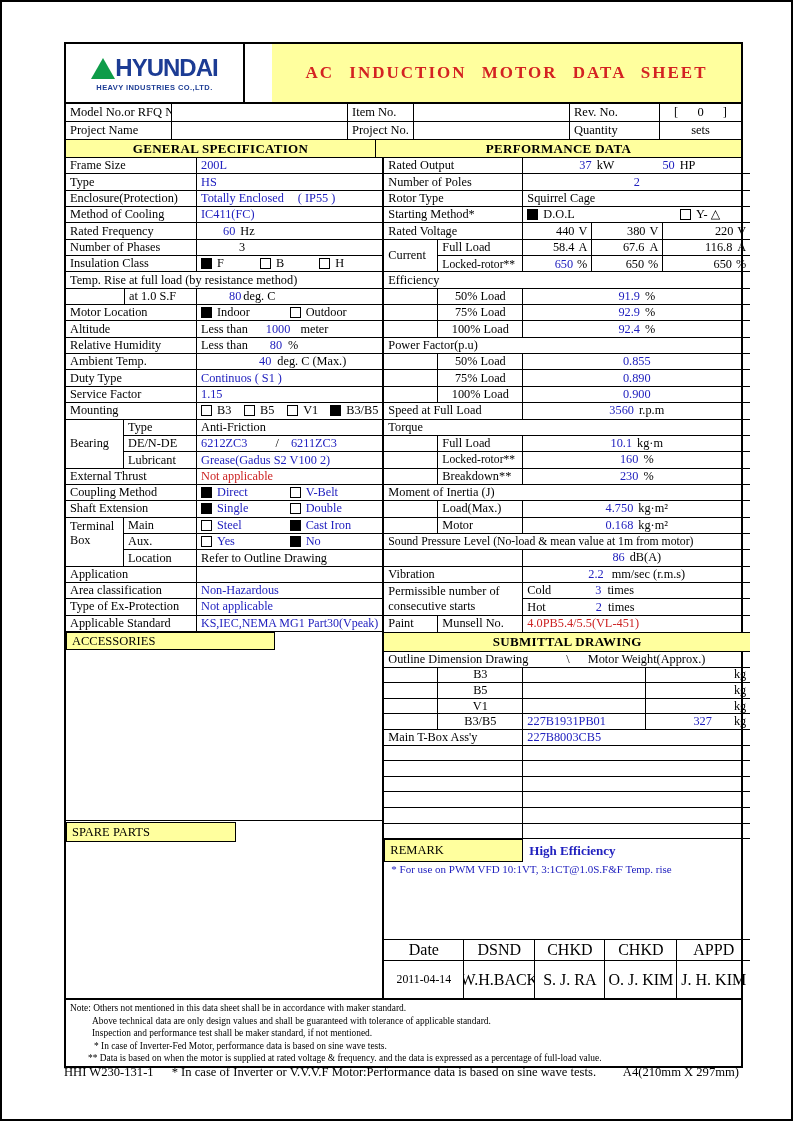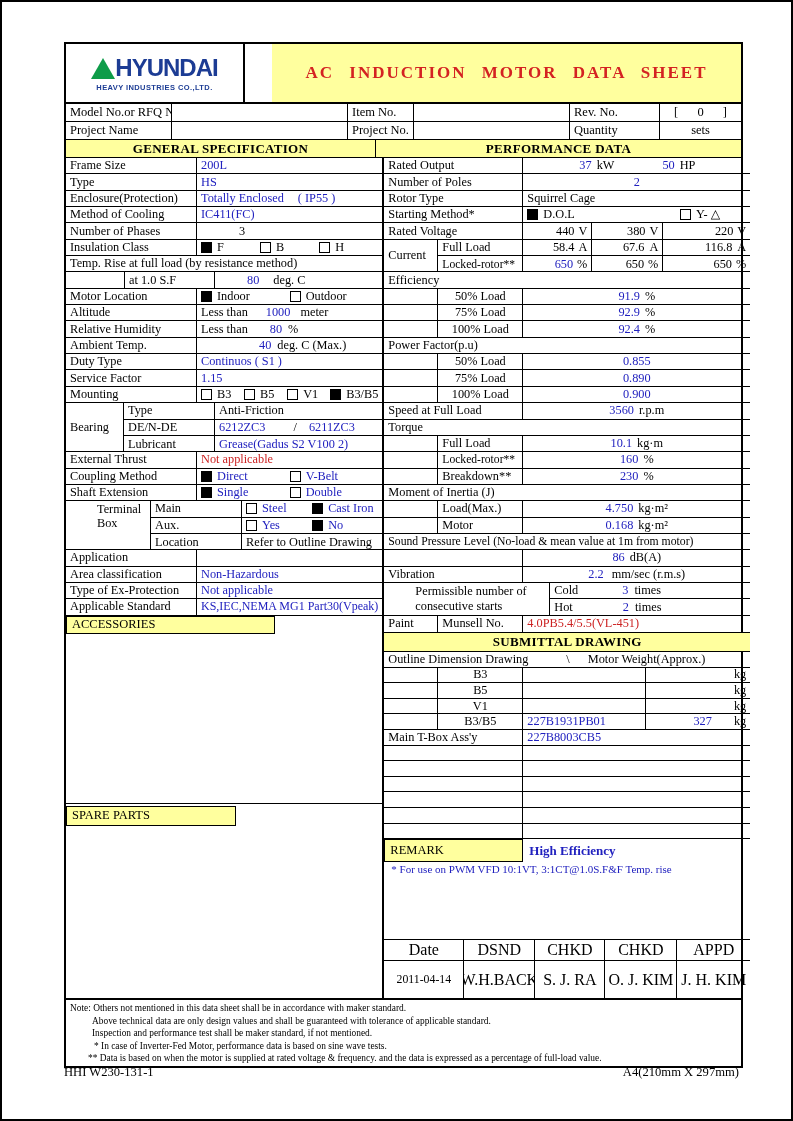--- a/index.html
+++ b/index.html
@@ -33,31 +33,31 @@
   .secCell{display:flex;align-items:center;justify-content:center;font-weight:bold;font-size:13px;letter-spacing:.3px;height:100%;}
 
   
   .body{display:flex;height:840px;}
   .lp{width:333px;border-right:2px solid #000;display:flex;flex-direction:column;box-sizing:border-box;}
   .rp{flex:1;display:flex;flex-direction:column;}
   .r{display:flex;height:16.35px;min-height:16.35px;border-bottom:1px solid #000;font-size:12.3px;box-sizing:border-box;}
   .sr{height:15.6px;min-height:15.6px;}
   .c{box-sizing:border-box;height:100%;display:flex;align-items:center;padding:0 4px;border-right:1px solid #000;overflow:hidden;white-space:nowrap;}
   .c.last{border-right:none;}
-  .la{width:58px}.lb{width:91px}.lfull{width:131px}
+  .la{width:58px}.lb{width:73px}.lfull{width:131px}
   .ra{width:54px}.rb{width:85px}.rfull{width:139px}
   .v{flex:1}
   .v1{width:69px}.v2{width:71px}
   .d1{width:123px}
   .b{color:#2121bf}.rd{color:#cc2222}
   .ctr{justify-content:center}
   .endc{justify-content:flex-end}
   .grp{display:flex;border-bottom:1px solid #000;box-sizing:border-box;}
   .grpLab{box-sizing:border-box;display:flex;align-items:center;padding:0 4px;border-right:1px solid #000;font-size:12.3px;}
-  .grpLab.top{align-items:flex-start;flex-direction:column;justify-content:flex-start;padding-top:1px;line-height:14px;margin-left:27px;}
+  .grpLab.top{align-items:flex-start;flex-direction:column;justify-content:flex-start;padding-top:1px;line-height:14px;}
   .grpRows{flex:1;display:flex;flex-direction:column;}
   .grpRows .r:last-child{border-bottom:none;}
   .cb{display:inline-block;width:9px;height:9px;border:1px solid #000;background:#fff;margin-right:5px;flex:none;}
   .cb.filled{background:#000;border-color:#000;}
   .opt{display:flex;align-items:center;}
   .opts{display:flex;width:100%;}
   .opts .opt{flex:1;}
   .chip{box-sizing:border-box;border:1px solid #000;background:#ffff9e;display:flex;align-items:center;padding:0 5px;font-size:12.5px;height:100%;}
   .spacer{border-bottom:1px solid #000;}
 
@@ -184,20 +184,29 @@
     <div class="r">
       <div class="c lfull">
               <span>Method of Cooling</span>
             </div>
       <div class="c v last">
               <span class="b">IC411(FC)</span>
             </div>
     </div>
     <div class="r">
       <div class="c lfull">
+              <span>Rated Frequency</span>
+            </div>
+      <div class="c v last" style="padding-left:26px">
+              <span class="b">60</span>
+              <span style="margin-left:5px">Hz</span>
+            </div>
+    </div>
+    <div class="r">
+      <div class="c lfull">
               <span>Number of Phases</span>
             </div>
       <div class="c v last" style="padding-left:42px">
               <span>3</span>
             </div>
     </div>
     <div class="r">
       <div class="c lfull">
               <span>Insulation Class</span>
             </div>
@@ -223,21 +232,21 @@
               <span>Temp. Rise at full load (by resistance method)</span>
             </div>
     </div>
     <div class="r">
       <div class="c la" style="border-right:none"></div>
       <div class="c lb" style="border-left:1px solid #000">
               <span>at 1.0 S.F</span>
             </div>
       <div class="c v last" style="padding-left:32px">
               <span class="b">80</span>
-              <span style="margin-left:14px">deg. C</span>
+              <span style="margin-left:2px">deg. C</span>
             </div>
     </div>
     <div class="r">
       <div class="c lfull">
               <span>Motor Location</span>
             </div>
       <div class="c v last">
               <span class="opts">
         <span class="opt">
                   <span class="cb filled"></span>
@@ -947,15 +956,16 @@
     <div>Note: Others not mentioned in this data sheet shall be in accordance with maker standard.</div>
     <div class="ind1">Above technical data are only design values and shall be guaranteed with tolerance of applicable standard.</div>
     <div class="ind1">Inspection and performance test shall be maker standard,  if not mentioned.</div>
     <div class="ind2">* In case of Inverter-Fed Motor, performance data is based on sine wave tests.</div>
     <div class="ind3">** Data is based on when the motor is supplied at rated voltage &amp; frequency. and the data is expressed as a percentage of full-load value.</div>
   </div>
  </div>
 
  <div class="footer">
    <span>HHI W230-131-1</span>
+   <span class="ftext">* In case of Inverter or V.V.V.F Motor:Performance data is based on sine wave tests.</span>
    <span class="fpaper">A4(210mm X 297mm)</span>
  </div>
 </div>
 
 </body></html>

